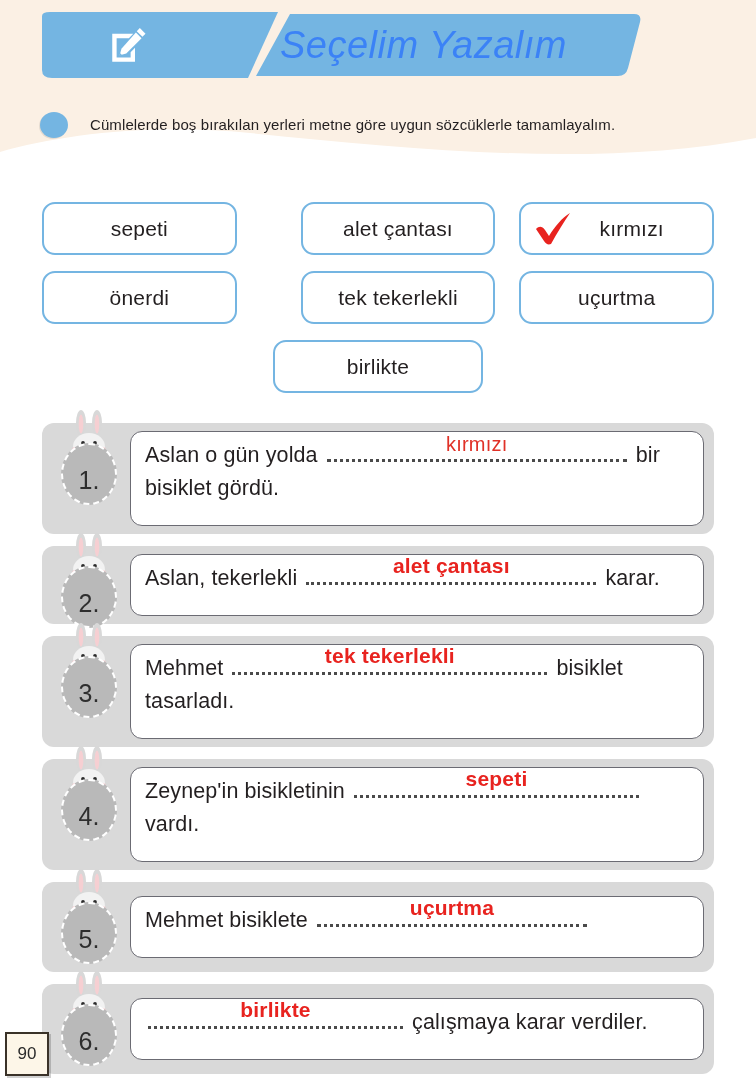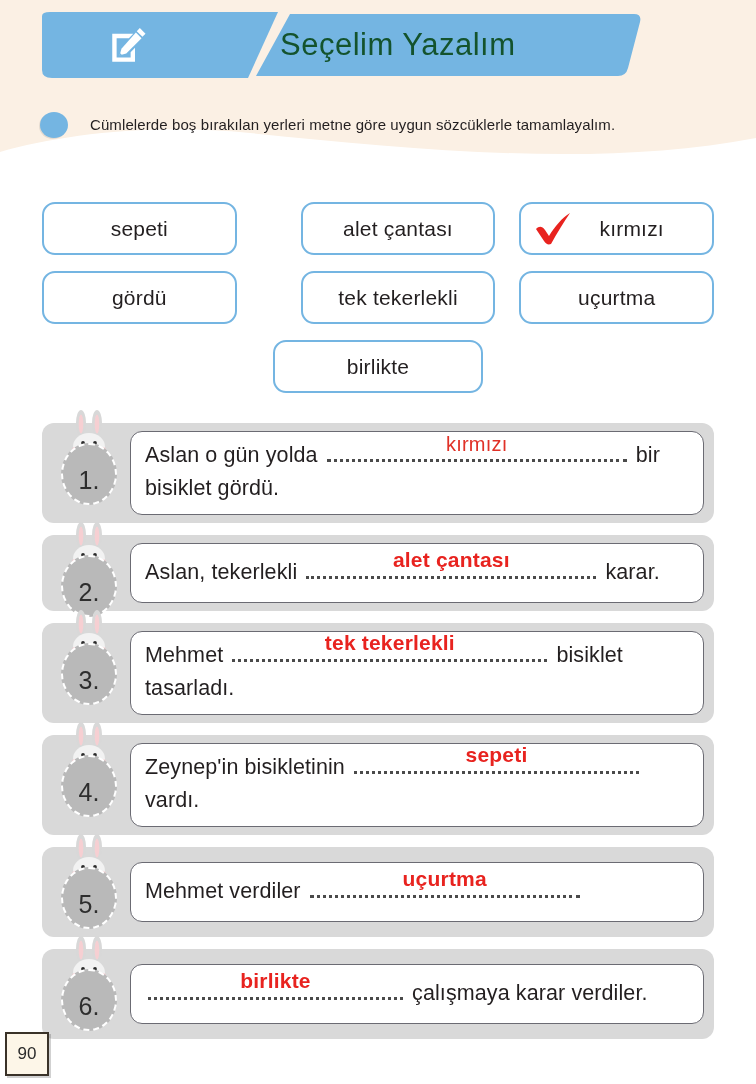--- a/index.html
+++ b/index.html
@@ -42,25 +42,26 @@
     left: 65px;
     top: 13px;
     width: 42px;
     height: 42px;
   }
   .header-title {
     position: absolute;
     left: 238px;
     top: 50%;
     transform: translateY(-50%);
-    color: #14532d;
-    font-size: 31px;
+    color: #3b82f6;
+    font-size: 38px;
     letter-spacing: 0.5px;
     font-weight: 400;
     white-space: nowrap;
+    font-style: italic;
   }
 
   
   .instruction {
     position: absolute;
     top: 108px;
     left: 36px;
     width: 700px;
     z-index: 2;
     display: block;
@@ -168,21 +169,21 @@
     padding-bottom: 8px;
     font-size: 25px;
     color: #2e2e2e;
   }
 
   .sent-card {
     flex: 1;
     background: #ffffff;
     border: 1.6px solid #6b6b73;
     border-radius: 12px;
-    padding: 7px 14px 9px 14px;
+    padding: 7px 14px 20px 14px;
     font-size: 21.5px;
     line-height: 33px;
     color: #231f20;
     letter-spacing: 0.1px;
     min-height: 60px;
     display: flex;
     align-items: center;
   }
   .sent-text { width: 100%; }
 
@@ -278,21 +279,21 @@
     <div class="wb-box w3">
       <svg class="check-icon" viewBox="0 0 42 34">
         <path d="M3,17 C6,14 9,14 12,18 L16,24 C22,14 29,6 37,1 C31,10 24,21 18,32 C15,33 13,32 11,29 Z" fill="#e8231f"></path>
       </svg>
       <span style="margin-left:30px">kırmızı</span>
     </div>
   </div>
 
   <div class="wb-row">
     <div class="wb-box w1">
-      <span>gördü</span>
+      <span>önerdi</span>
     </div>
     <div class="wb-box w2">
       <span>tek tekerlekli</span>
     </div>
     <div class="wb-box w3">
       <span>uçurtma</span>
     </div>
   </div>
 
   <div class="wb-row centered">
@@ -424,21 +425,21 @@
         <circle cx="16" cy="34" r="1.9" fill="#2b2b2b"></circle>
         <circle cx="28" cy="34" r="1.9" fill="#2b2b2b"></circle>
         <ellipse cx="22" cy="40" rx="2" ry="1.6" fill="#2b2b2b"></ellipse>
         <ellipse cx="9" cy="41" rx="4" ry="3" fill="#f6c6ca"></ellipse>
         <ellipse cx="35" cy="41" rx="4" ry="3" fill="#f6c6ca"></ellipse>
       </svg>
       <div class="num-circle">5.</div>
     </div>
     <div class="sent-card">
       <div class="sent-text">
-        <span>Mehmet verdiler</span>
+        <span>Mehmet bisiklete</span>
         <span class="blank b-w5">
           <span class="answer">uçurtma</span>
         </span>
       </div>
     </div>
   </div>
 
   <div class="sent-row two-line">
     <div class="bunny-badge">
       <svg class="bunny-svg" viewBox="0 0 44 56">

